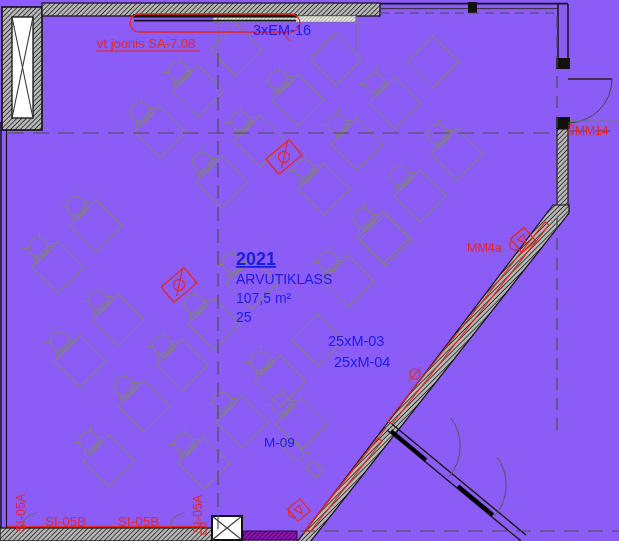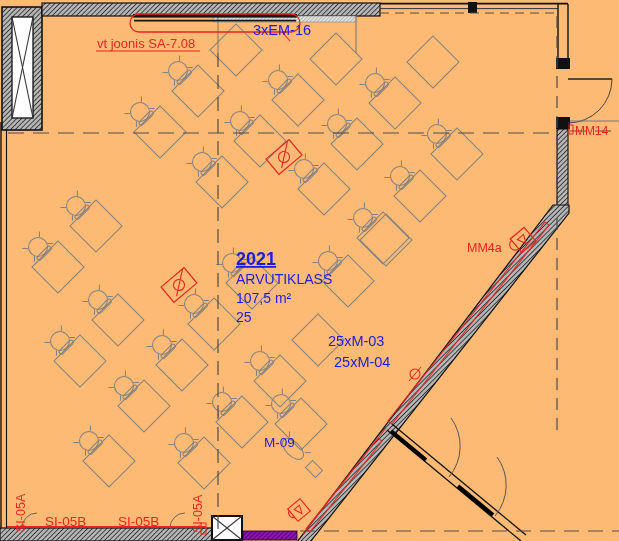--- a/index.html
+++ b/index.html
@@ -1,16 +1,16 @@
 <!DOCTYPE html>
 <html style="--red: #e8251f; --blue: #1c1ce6; --desk: #828282;"><head>
 <meta charset="utf-8">
 <style>
   html,body{margin:0;padding:0;background:#ffffff;}
-  .canvas{position:relative;width:619px;height:541px;background:#fdba74;overflow:hidden;}
+  .canvas{position:relative;width:619px;height:541px;background:#8b5cf6;overflow:hidden;}
   svg{display:block;}
   text{font-family:"Liberation Sans", sans-serif;}
   .blue-label{fill:var(--blue);}
   .blue-strong{fill:var(--blue);font-weight:bold;}
   .red-label{fill:var(--red);}
   .desk-line{stroke:var(--desk);stroke-width:1.05;fill:none;}
   .dash{stroke:#4d4d4d;stroke-width:1.2;fill:none;}
   .redline{stroke:var(--red);fill:none;}
 </style>
 </head>

